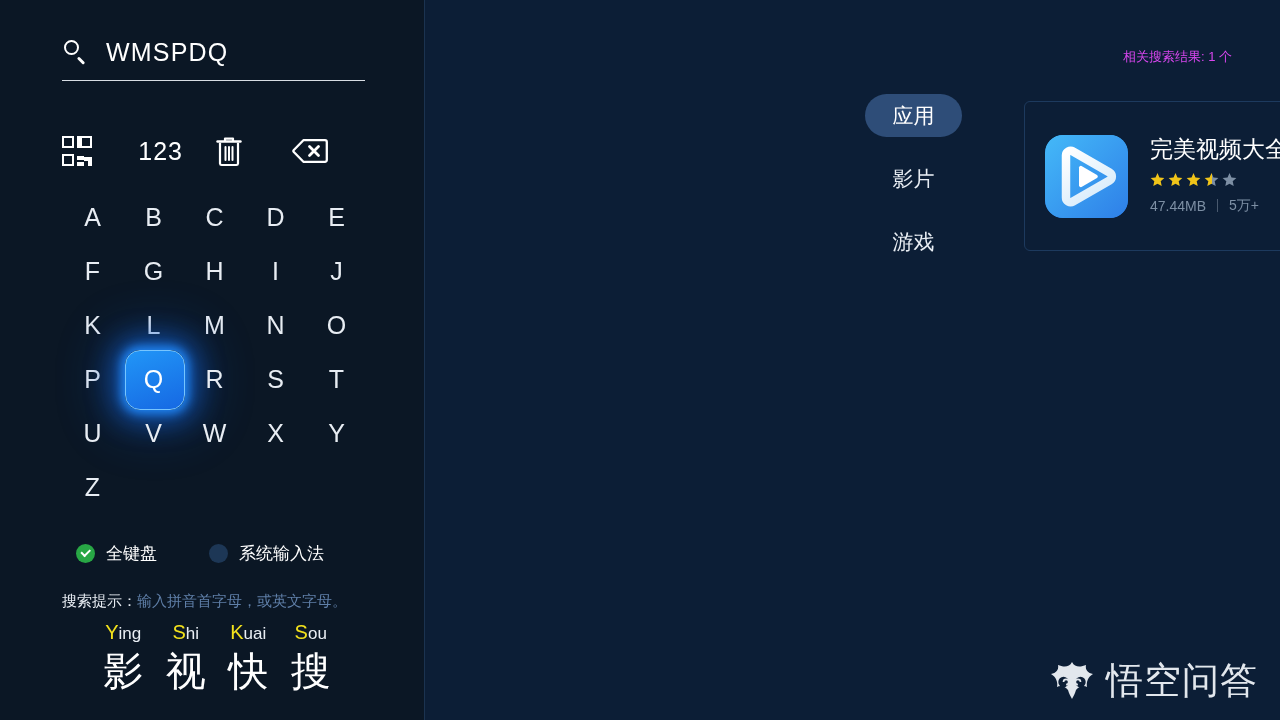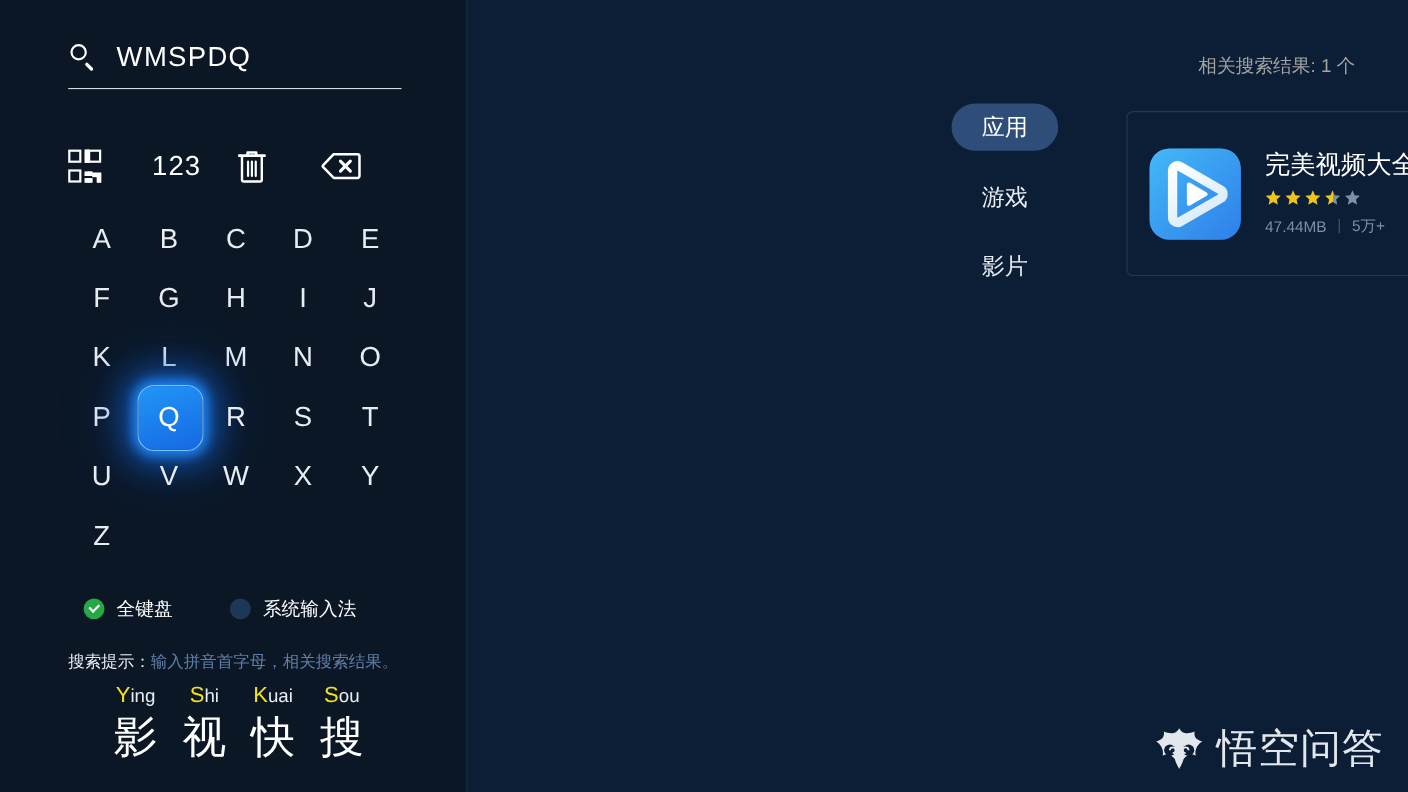--- a/index.html
+++ b/index.html
@@ -264,22 +264,22 @@
     font-size: 40px;
     color: #ffffff;
     line-height: 1.12;
   }
 
   
   .result-count {
     position: absolute;
     right: 48px;
     top: 48px;
-    color: #a3a3a3;
-    font-size: 17px;
+    color: #d946ef;
+    font-size: 13px;
     white-space: nowrap;
   }
 
   
   .cat-tabs {
     position: absolute;
     left: 440px;
     top: 94px;
     width: 97px;
   }
@@ -521,21 +521,21 @@
         <span class="mode-label">全键盘</span>
       </div>
       <div class="mode-item">
         <span class="mode-radio off"></span>
         <span class="mode-label">系统输入法</span>
       </div>
     </div>
 
     <div class="hint-row">
       <span class="hint-label">搜索提示：</span>
-      <span class="hint-text">输入拼音首字母，相关搜索结果。</span>
+      <span class="hint-text">输入拼音首字母，或英文字母。</span>
     </div>
 
     <div class="brand">
       <div class="brand-pinyin">
           <div class="py"><b>Y</b><span>ing</span></div>
           <div class="py"><b>S</b><span>hi</span></div>
           <div class="py"><b>K</b><span>uai</span></div>
           <div class="py"><b>S</b><span>ou</span></div>
         </div>
       <div class="brand-cn">
@@ -547,22 +547,22 @@
     </div>
 
   </div>
 
   <div class="right-panel">
 
     <div class="result-count">相关搜索结果: 1 个</div>
 
     <div class="cat-tabs">
         <div class="cat-tab active">应用</div>
+        <div class="cat-tab">影片</div>
         <div class="cat-tab">游戏</div>
-        <div class="cat-tab">影片</div>
       </div>
 
     <div class="result-card">
       <div class="app-icon">
         <svg viewBox="0 0 83 83" width="83" height="83">
           <defs>
             <linearGradient id="bgG" x1="0" y1="0" x2="1" y2="1">
               <stop offset="0%" stop-color="#44b9f8"></stop>
               <stop offset="100%" stop-color="#2e7fe8"></stop>
             </linearGradient>

